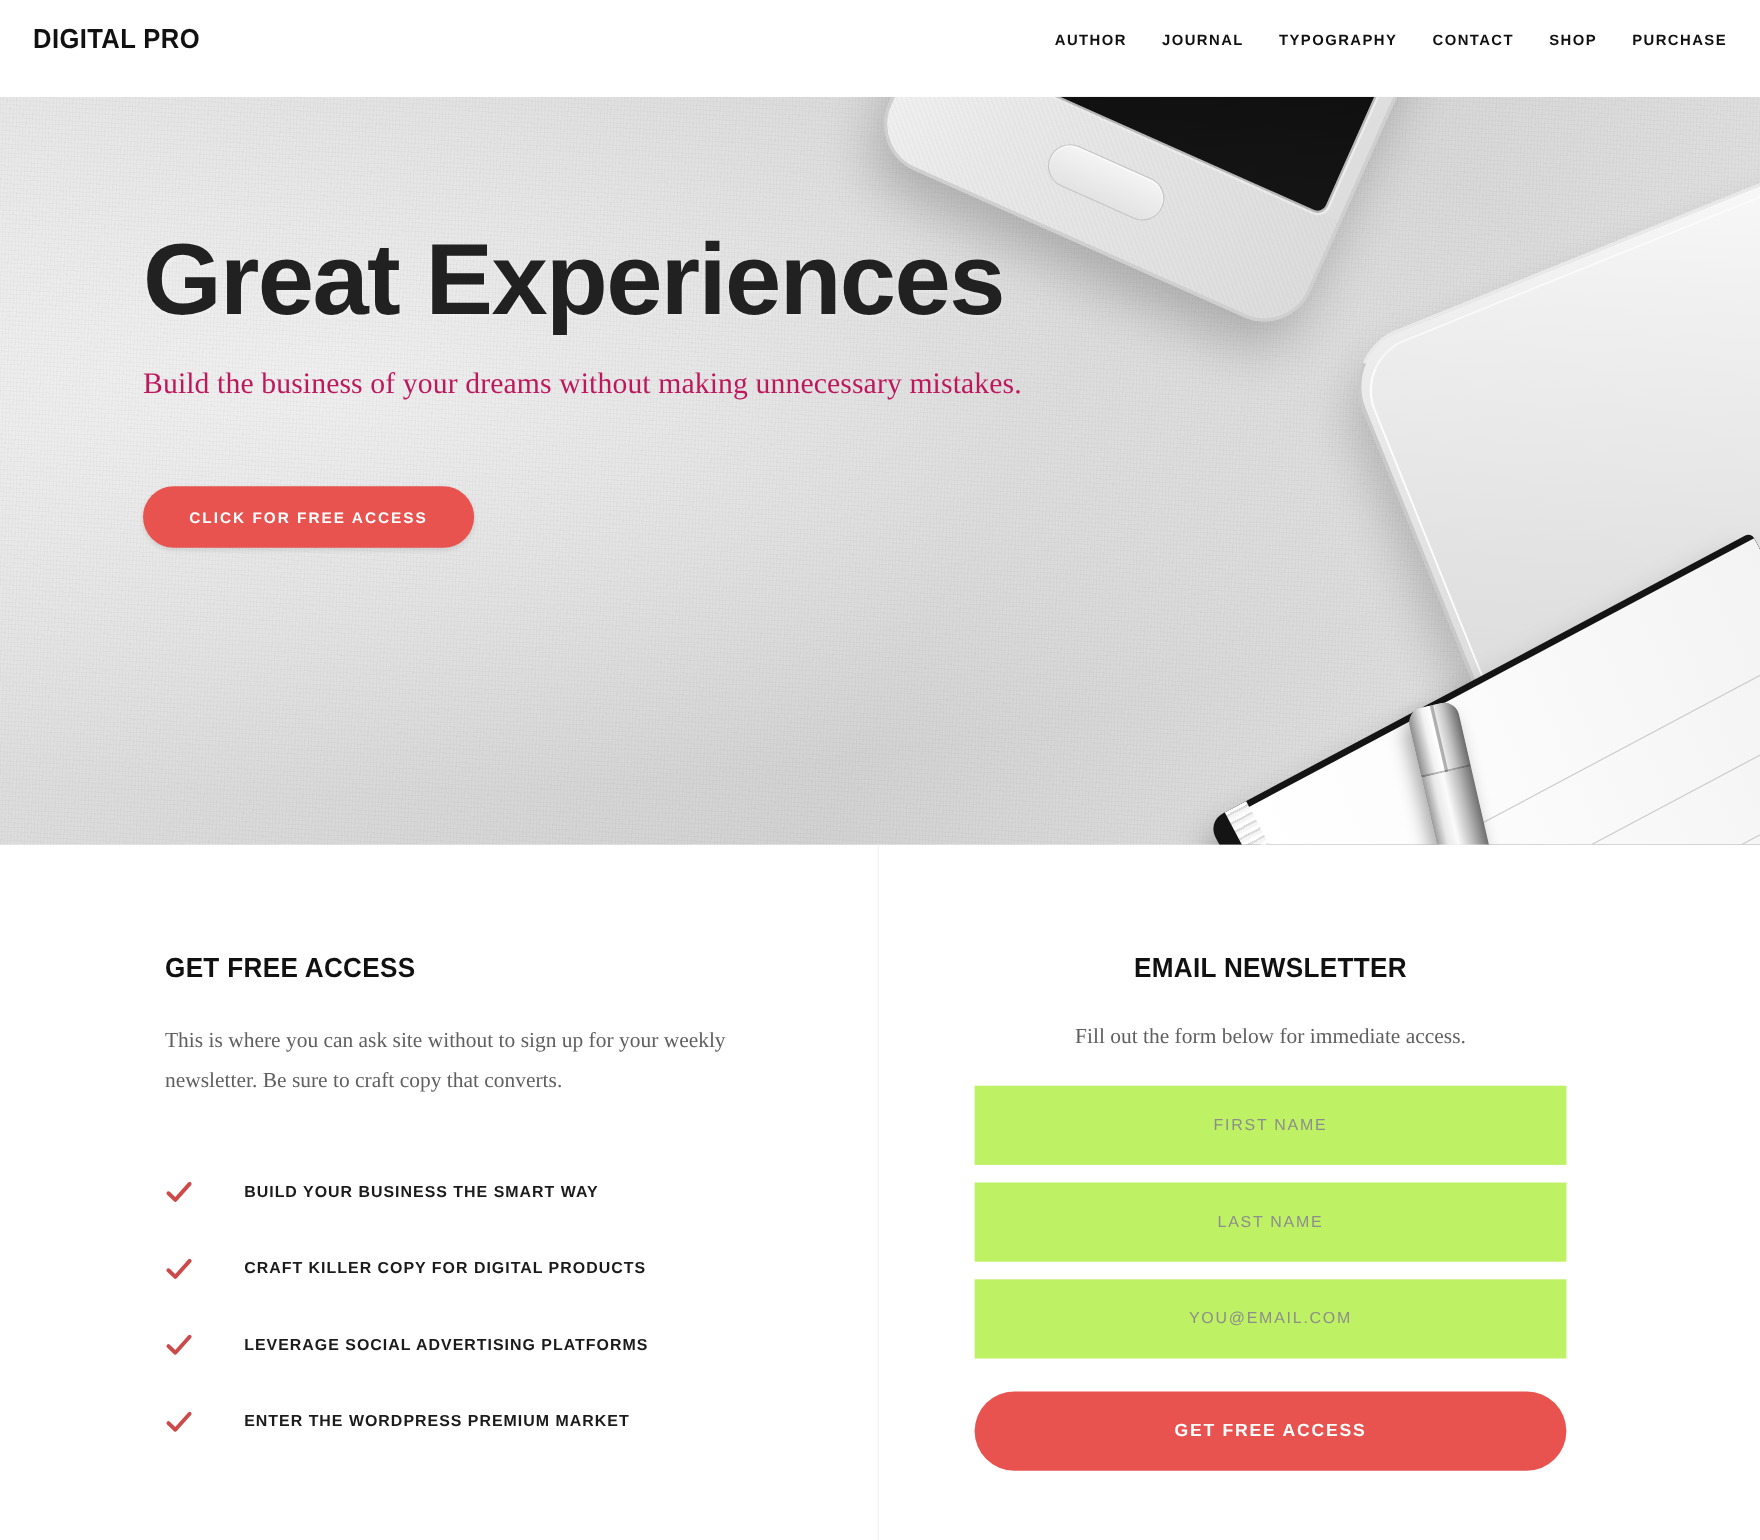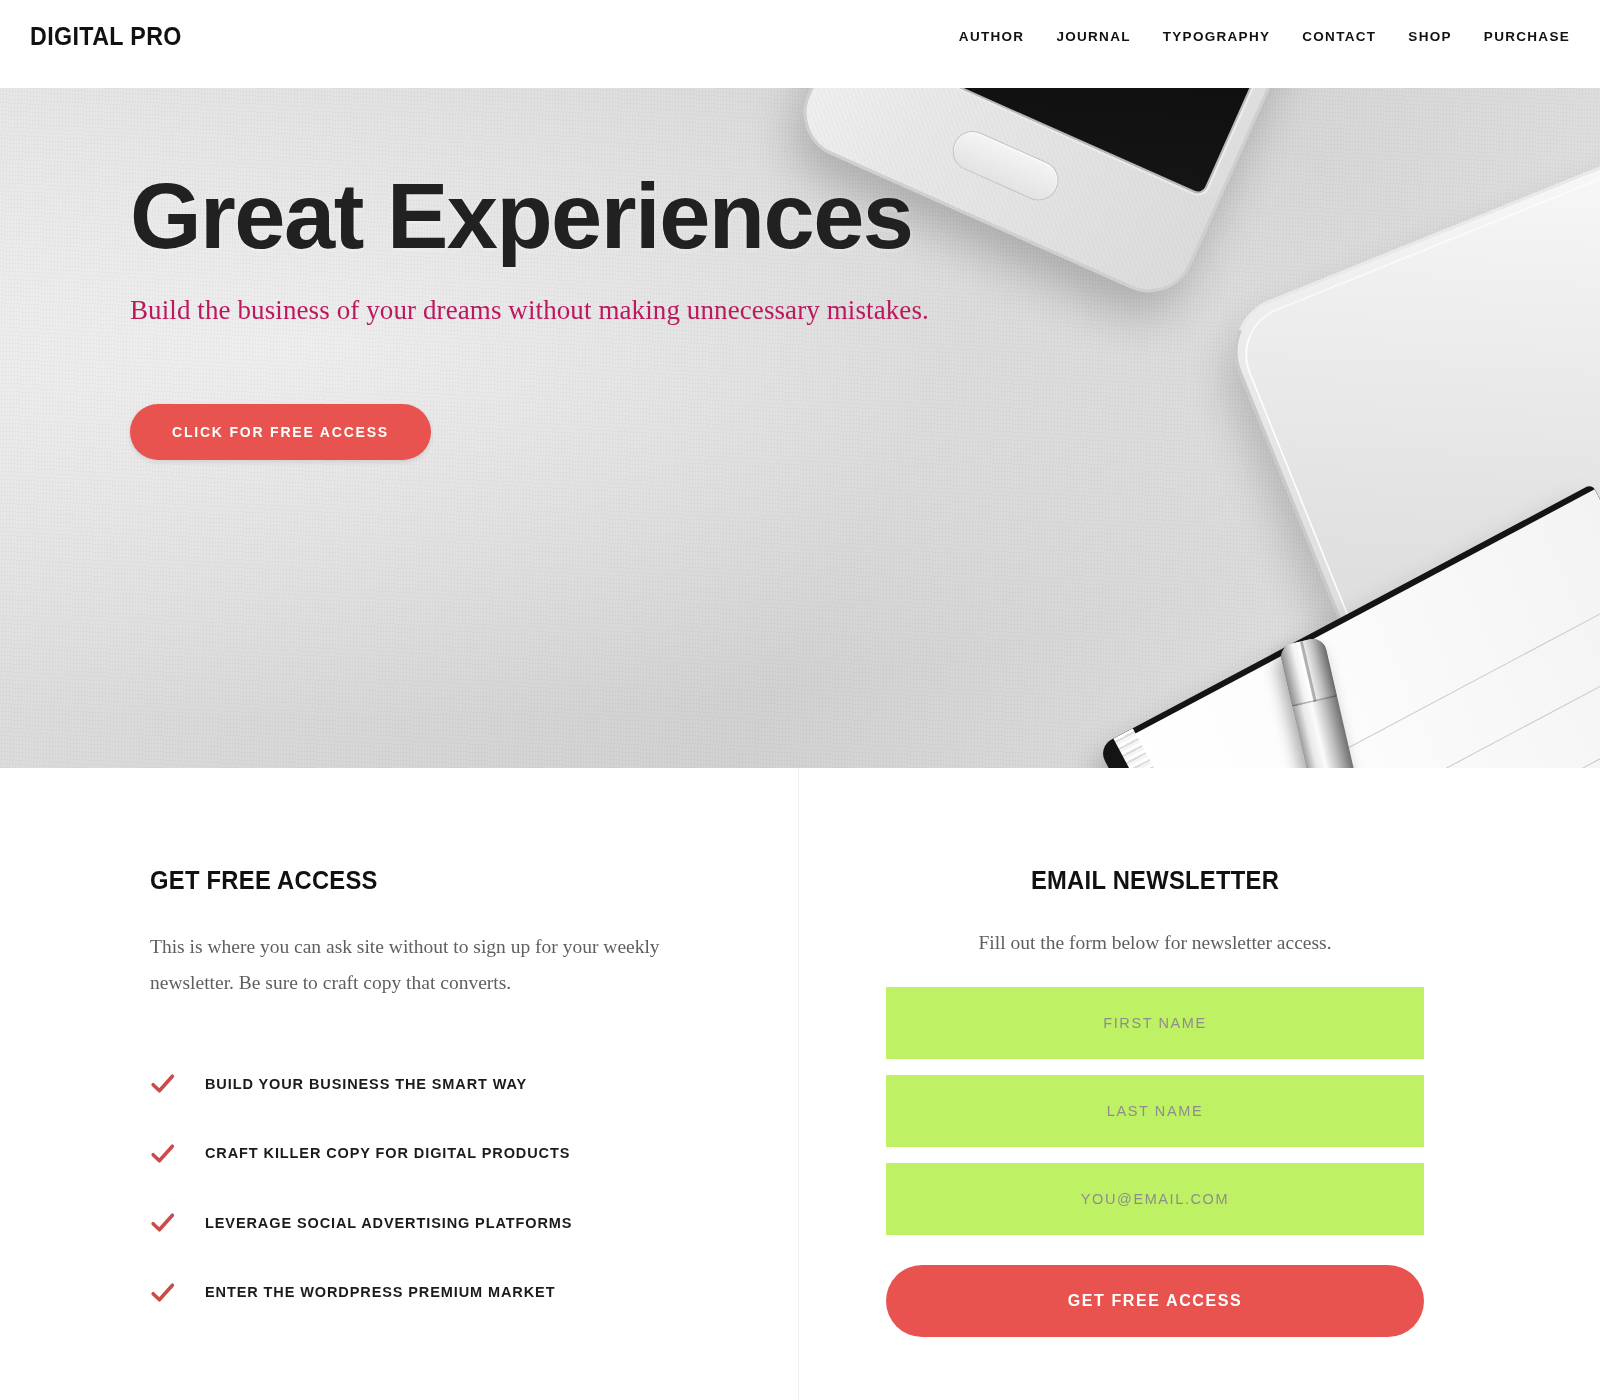--- a/index.html
+++ b/index.html
@@ -172,21 +172,21 @@
   .pen-notch{
     position:absolute; left:48%; top:0; width:3px; height:62px;
     background:rgba(0,0,0,.28);
   }
 
   
   .hero-copy{
     position:relative;
     z-index:3;
     padding-left:130px;
-    padding-top:82px;
+    padding-top:120px;
   }
   .hero-title{
     font-family:"Liberation Sans", sans-serif;
     font-size:92px;
     line-height:1.0;
     font-weight:700;
     letter-spacing:-1.5px;
     color:#212121;
     text-shadow:0 2px 5px rgba(255,255,255,0.35);
   }
@@ -258,21 +258,21 @@
     color:#5f5f5f;
     max-width:530px;
   }
   .checklist{
     list-style:none;
     margin-top:48px;
   }
   .check-row{
     display:flex;
     align-items:center;
-    gap:30px;
+    gap:47px;
     height:69.5px;
   }
   .check-icon{
     flex:0 0 auto;
     width:25px; height:25px;
     display:block;
   }
   .check-label{
     font-size:14.5px;
     font-weight:700;
@@ -418,21 +418,21 @@
         <svg class="check-icon" viewBox="0 0 24 24" fill="none">
           <path d="M3 13.2 L9 19 L21.5 5" stroke="#cc4a49" stroke-width="3.4" stroke-linecap="round" stroke-linejoin="round"></path>
         </svg>
         <span class="check-label">Enter The WordPress Premium Market</span>
       </li>
     </ul>
   </div>
 
   <div class="col-right">
     <h2 class="h-right">Email Newsletter</h2>
-    <p class="p-right">Fill out the form below for newsletter access.</p>
+    <p class="p-right">Fill out the form below for immediate access.</p>
 
     <form>
       <input class="field first" type="text" placeholder="First Name" style="">
       <input class="field" type="text" placeholder="Last Name" style="">
       <input class="field" type="email" placeholder="you@email.com" style="">
       <button class="submit-btn" type="submit">Get Free Access</button>
     </form>
   </div>
 </section>
 

